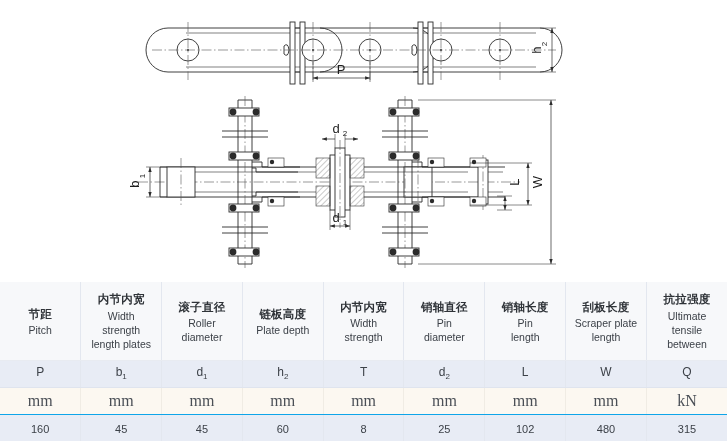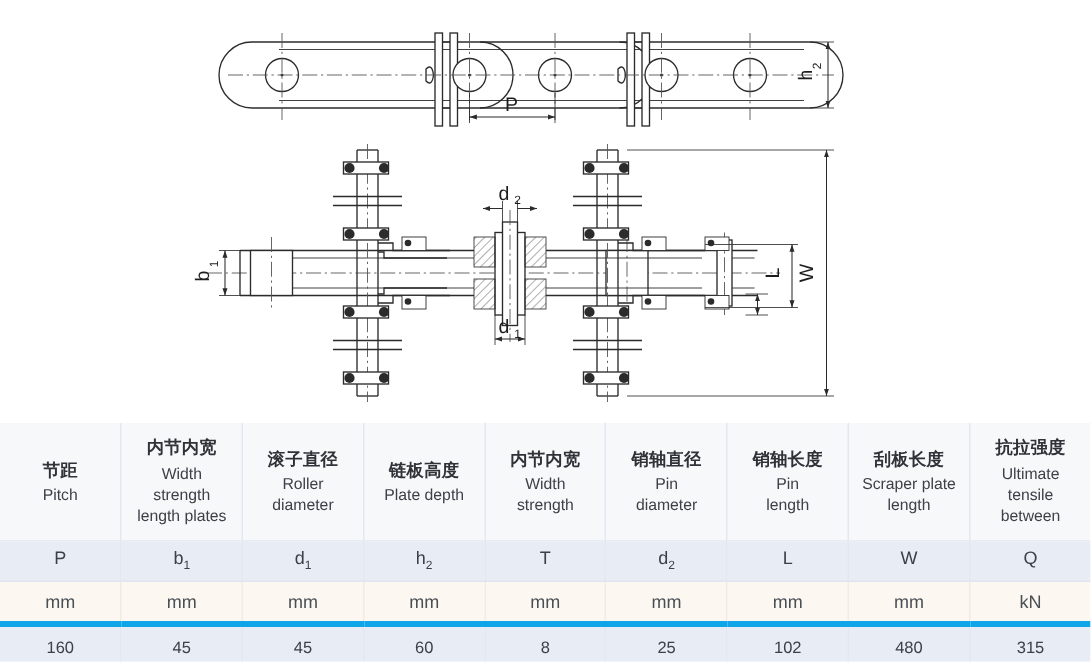--- a/index.html
+++ b/index.html
@@ -80,24 +80,25 @@
     height: 26px;
     font-size: 12px;
     color: #3c4148;
     border-bottom: 1px solid #dfe4ee;
   }
   tr.row-symbol sub { font-size: 8px; }
 
   tr.row-unit { background: #fcf8f1; }
   tr.row-unit td {
     height: 26px;
-    font-size: 12px;
+    font-size: 16px;
     color: #4a4f56;
     border-right: 1px solid #f0ece4;
-    border-bottom: 4px solid #0ea5e9;
+    border-bottom: 1px solid #0ea5e9;
+    font-family: Liberation Serif, serif;
   }
 
   tr.row-value { background: #e8ecf5; }
   tr.row-value td {
     height: 29px;
     font-size: 11px;
     color: #3c4148;
     border-bottom: none;
   }
 </style>

